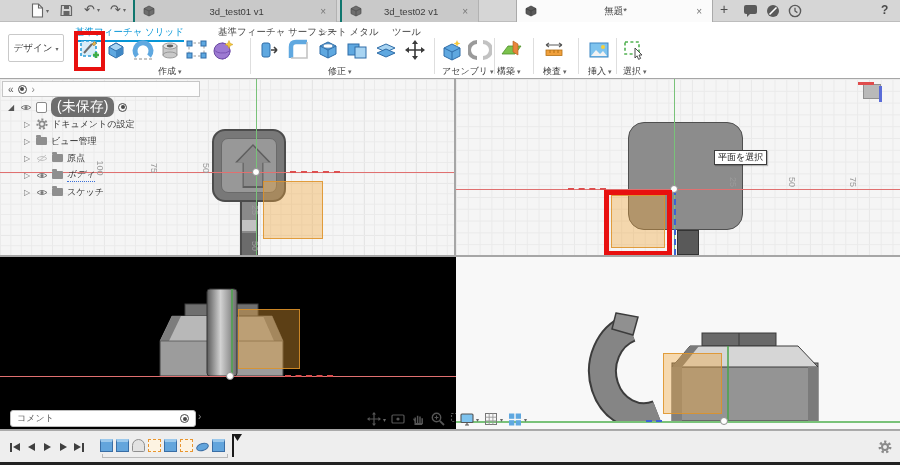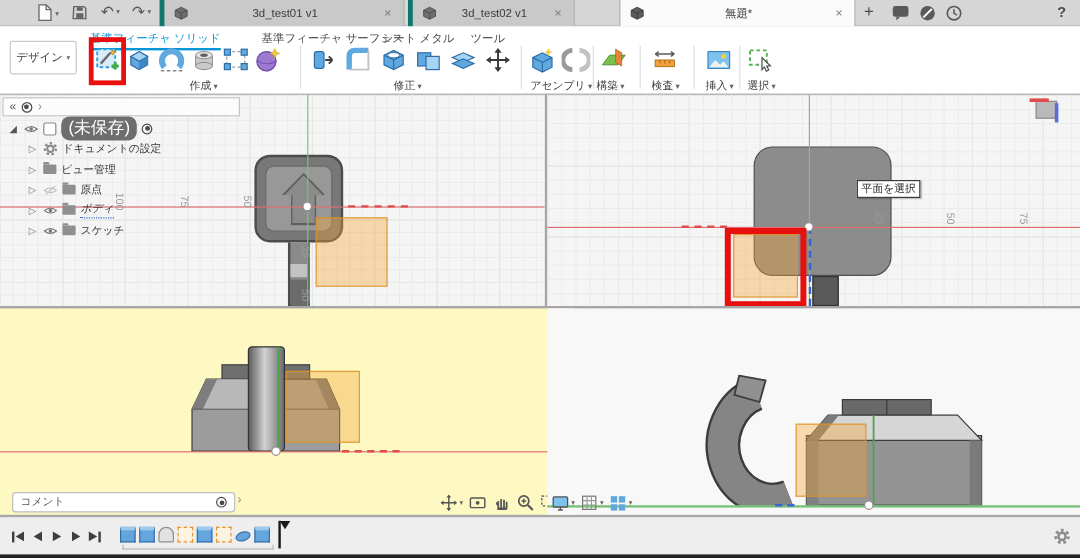--- a/index.html
+++ b/index.html
@@ -6,21 +6,21 @@
   html,body { width:900px; height:465px; overflow:hidden; }
   body { position:relative; font-family:"Liberation Sans", sans-serif; background:#fff; font-size:10px; color:#333; }
   .abs { position:absolute; }
 
   
   #topbar { position:absolute; left:0; top:0; width:900px; height:22px; background:#d6d6d6; border-bottom:1px solid #bdbdbd; }
   .tbicon { position:absolute; top:3px; display:flex; align-items:center; gap:2px; color:#555; }
   .appgrid { display:grid; grid-template-columns:repeat(3,3px); grid-template-rows:repeat(3,3px); gap:1.5px; }
   .appgrid i { background:#4c4c4c; }
   .caret { font-size:6px; color:#666; }
-  .tab { position:absolute; top:0; height:22px; display:flex; align-items:center; gap:5px; padding:0 8px; background:#c9c9c9; border-left:4px solid #0f766e; border-right:1px solid #b2b2b2; }
+  .tab { position:absolute; top:0; height:22px; display:flex; align-items:center; gap:5px; padding:0 8px; background:#c9c9c9; border-left:2px solid #0f766e; border-right:1px solid #b2b2b2; }
   .tab .lbl { flex:1; text-align:center; font-size:9.5px; color:#3c3c3c; white-space:nowrap; overflow:hidden; }
   .tab .x { font-size:10px; color:#777; padding:0 2px; }
   .tab.active { background:#fbfbfb; border-left:1px solid #aaa; border-right:1px solid #aaa; }
 
   
   #toolbar { position:absolute; left:0; top:22px; width:900px; height:56px; background:#ffffff; }
   .ribtab { position:absolute; top:4px; font-size:9.5px; color:#4a4a4a; white-space:nowrap; }
   .ribtab.active { color:#0696d7; border-bottom:2px solid #0696d7; padding-bottom:1px; }
   .ticon { position:absolute; top:16px; width:24px; height:24px; }
   .glabel { position:absolute; top:43px; font-size:9px; color:#3c3c3c; white-space:nowrap; }
@@ -388,21 +388,21 @@
     <div class="tip" style="left:258px;top:71px">平面を選択</div>
     <span class="rlabel" style="left:272px;top:98px">25</span>
     <span class="rlabel" style="left:331px;top:98px">50</span>
     <span class="rlabel" style="left:392px;top:98px">75</span>
     <div class="abs" style="left:407px;top:5px;width:18px;height:15px;background:#b9b9b9;border:1px solid #8f8f8f">
       <div class="abs" style="left:-6px;top:-3px;width:16px;height:3px;background:#e04c4c"></div>
       <div class="abs" style="right:-2px;top:1px;width:3px;height:16px;background:#5a6cd8"></div>
     </div>
   </div>
 
-  <div class="vp" style="left:0;top:179px;width:479px;height:172px;background:#fef9c3">
+  <div class="vp" style="left:0;top:179px;width:479px;height:172px;background:#000000">
     <svg class="abs" style="left:155px;top:28px" width="150" height="92" viewBox="0 0 150 92">
       <defs>
         <linearGradient id="bandg" x1="0" y1="0" x2="1" y2="0">
           <stop offset="0" stop-color="#5a5a5a"></stop>
             <stop offset="0.45" stop-color="#d2d2d2"></stop>
             <stop offset="1" stop-color="#6a6a6a"></stop>
         </linearGradient>
       </defs>
       <rect x="30" y="19" width="73" height="13" fill="#6f6f6f" stroke="#3f3f3f" stroke-width="1"></rect>
       <polygon points="5,56 17,31 117,31 128,56 128,91 5,91" fill="#9c9c9c" stroke="#3f3f3f" stroke-width="1"></polygon>

